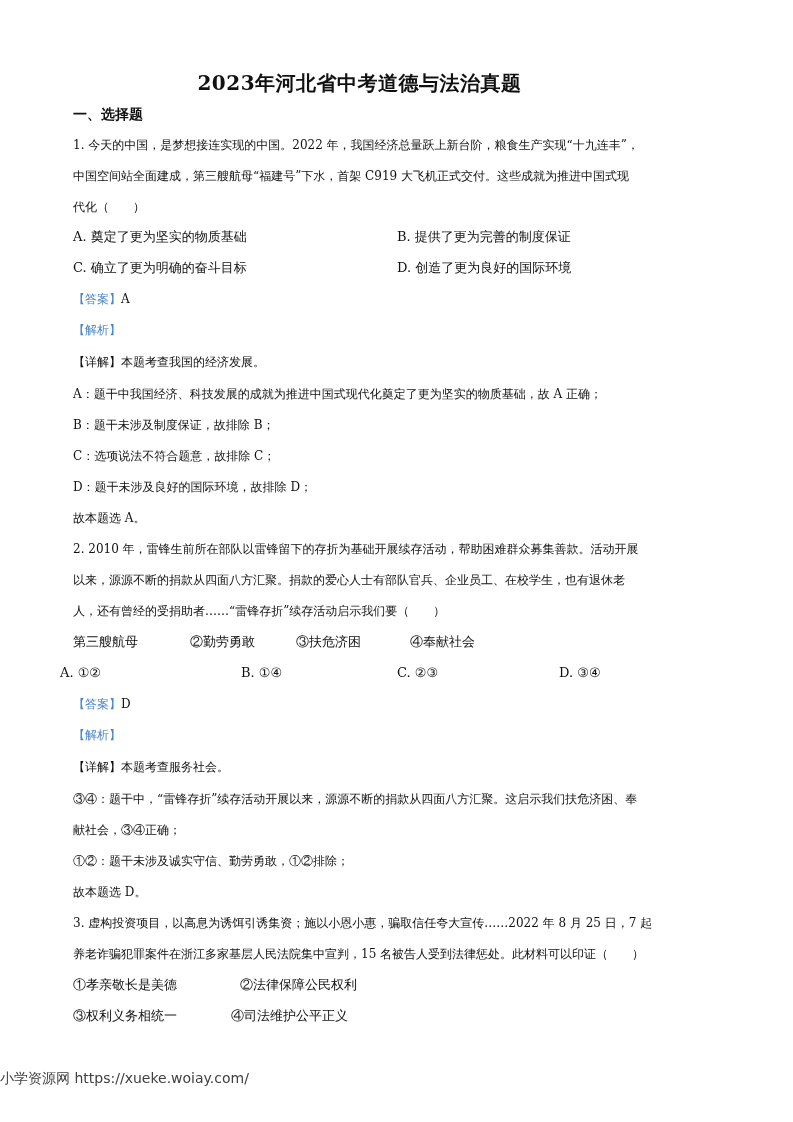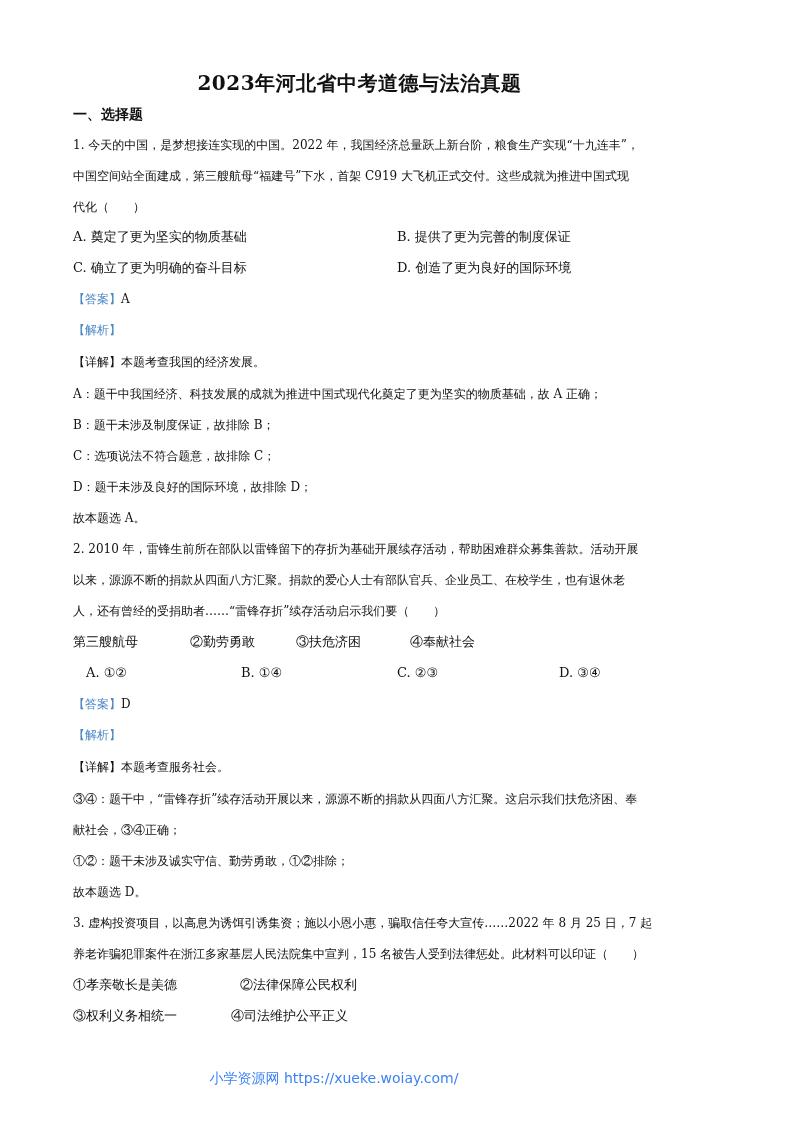--- a/index.html
+++ b/index.html
@@ -12,22 +12,22 @@
     .page { position: absolute; left: 0; top: 0; width: 793px; height: 1122px; }
     .title {
       position: absolute; top: 70px; left: 0; width: 719px; text-align: center;
       font-size: 20px; font-weight: bold; letter-spacing: 0.5px;
     }
     .line { position: absolute; left: 73px; white-space: nowrap; font-size: 12px; line-height: 18px; }
     .section { font-weight: bold; font-size: 14px; }
     .tag { color: #4a86c5; }
     .opt2 { position: absolute; white-space: nowrap; font-size: 13px; line-height: 18px; }
     .footer {
-      position: absolute; top: 1070px; left: 0; width: 668px; text-align: center;
-      font-family: "DejaVu Sans", "Liberation Sans", sans-serif; font-size: 14px; color: #3b82f6;
+      position: absolute; top: 1070px; left: 0; width: 668px; 
+      font-family: "DejaVu Sans", "Liberation Sans", sans-serif; font-size: 14px; color: #404040;
     }
   </style>
 </head>
 <body>
 
 <div class="page">
   <div class="title">2023年河北省中考道德与法治真题</div>
   <div class="line section" style="top:105px;">一、选择题</div>
 
   <div class="line" style="top:136px;">1. 今天的中国，是梦想接连实现的中国。2022 年，我国经济总量跃上新台阶，粮食生产实现“十九连丰”，</div>
@@ -48,21 +48,21 @@
   <div class="line" style="top:447px;">C：选项说法不符合题意，故排除 C；</div>
   <div class="line" style="top:509px;">故本题选 A。</div>
 
   <div class="line" style="top:540px;">2. 2010 年，雷锋生前所在部队以雷锋留下的存折为基础开展续存活动，帮助困难群众募集善款。活动开展</div>
   <div class="line" style="top:602px;">人，还有曾经的受捐助者……“雷锋存折”续存活动启示我们要（　　）</div>
   <div class="line" style="top:571px;">以来，源源不断的捐款从四面八方汇聚。捐款的爱心人士有部队官兵、企业员工、在校学生，也有退休老</div>
   <div class="opt2" style="top:633px; left:73px;">第三艘航母</div>
   <div class="opt2" style="top:633px; left:190px;">②勤劳勇敢</div>
   <div class="opt2" style="top:633px; left:296px;">③扶危济困</div>
   <div class="opt2" style="top:633px; left:410px;">④奉献社会</div>
-  <div class="opt2" style="top:664px; left:86px;">A. ①②</div>
+  <div class="opt2" style="top:664px; left:60px;">A. ①②</div>
   <div class="opt2" style="top:664px; left:241px;">B. ①④</div>
   <div class="opt2" style="top:664px; left:397px;">C. ②③</div>
   <div class="opt2" style="top:664px; left:559px;">D. ③④</div>
   <div class="line" style="top:695px;">
     <span class="tag">【答案】</span><span>D</span>
   </div>
   <div class="line tag" style="top:726px;">【解析】</div>
   <div class="line" style="top:758px;">【详解】本题考查服务社会。</div>
   <div class="line" style="top:790px;">③④：题干中，“雷锋存折”续存活动开展以来，源源不断的捐款从四面八方汇聚。这启示我们扶危济困、奉</div>
   <div class="line" style="top:821px;">献社会，③④正确；</div>

